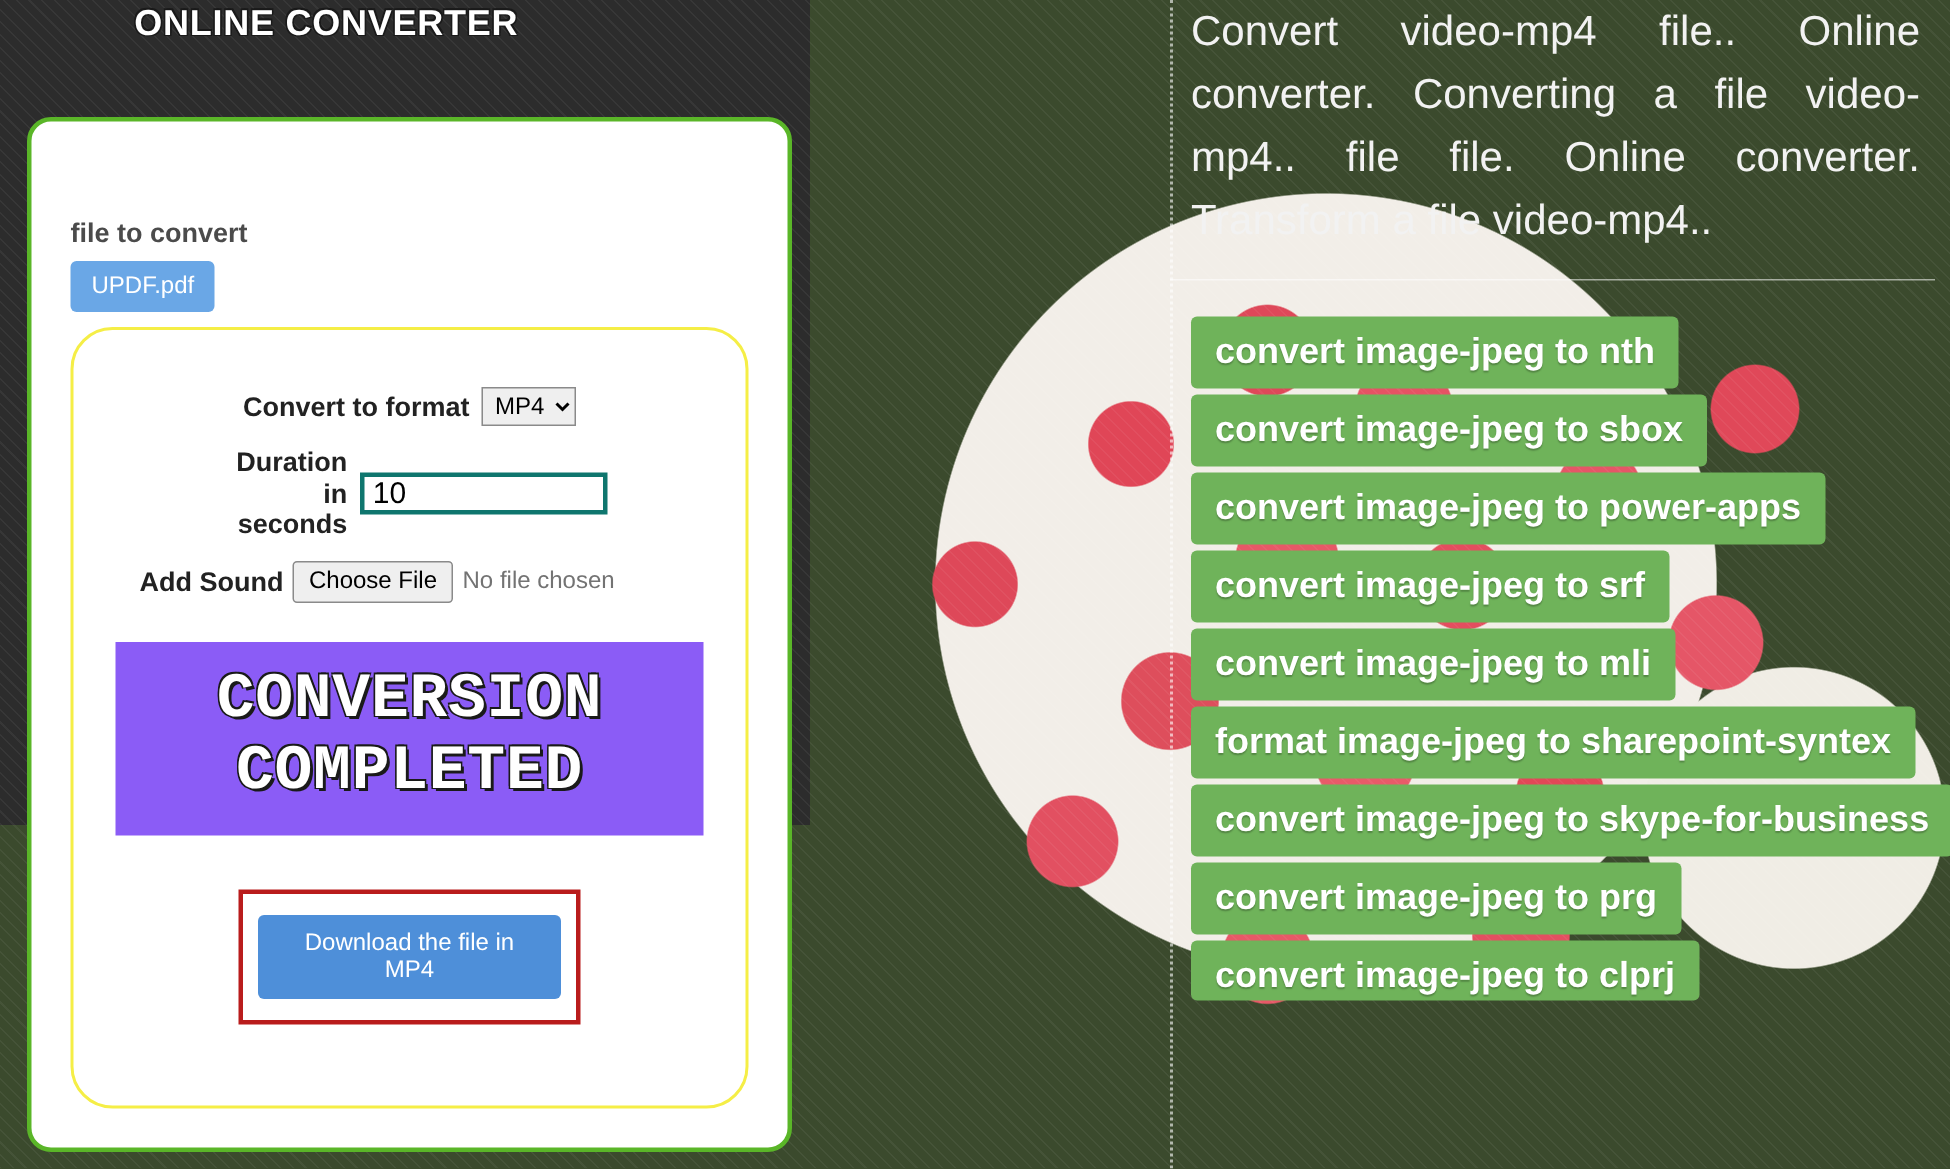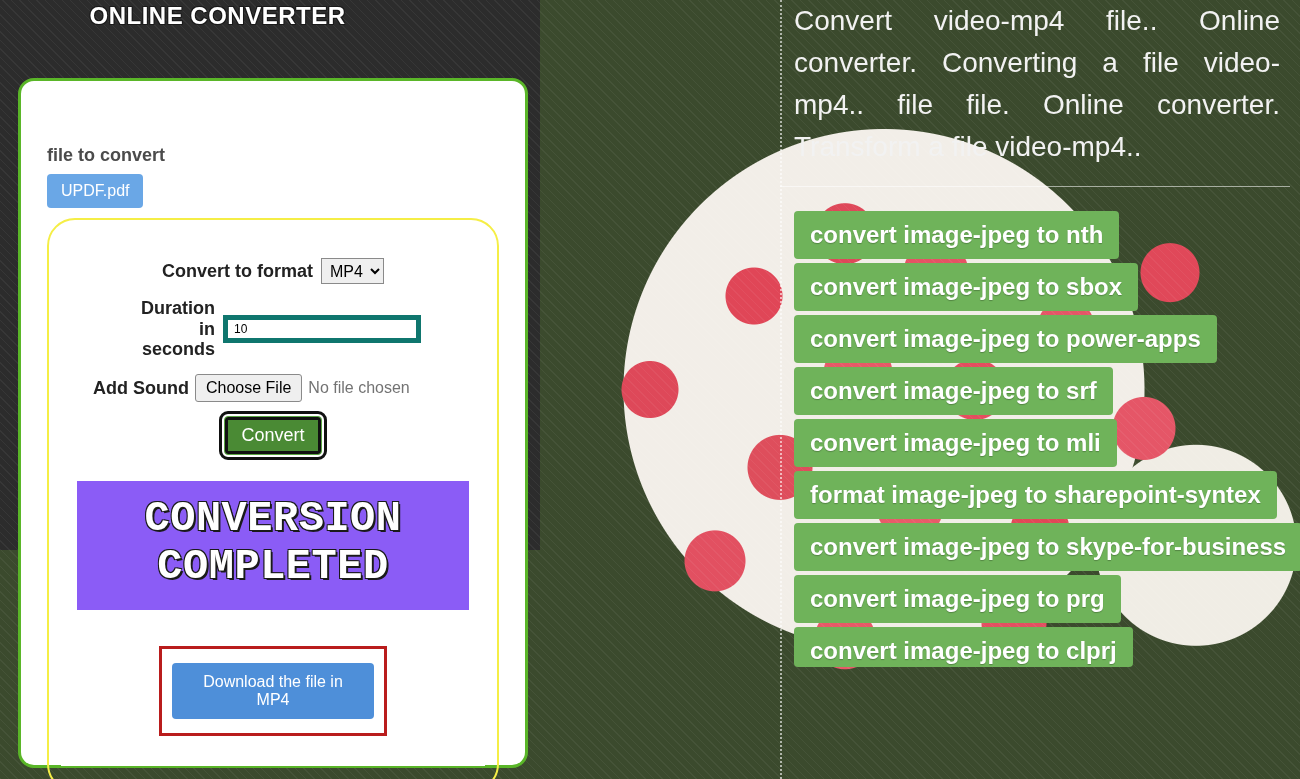--- a/index.html
+++ b/index.html
@@ -123,24 +123,24 @@
   }
   .lbl.dur { width: 90px; }
   select.format-select {
     font-size: 16px;
     padding: 2px 4px;
     border: 1px solid #8a8a8a;
     background: #efefef;
     height: 26px;
   }
   input.duration-input {
-    width: 198px;
+    width: 165px;
     height: 28px;
-    border: 5px solid #0f766e;
-    font-size: 12px;
+    border: 3px solid #0f766e;
+    font-size: 20px;
     padding: 2px 6px;
     background: #fff;
   }
   .row.addsound { justify-content: flex-start; padding-left: 16px; gap: 6px; }
   .choose-file-btn {
     font-size: 16px;
     padding: 4px 10px;
     background: #efefef;
     border: 1px solid #8a8a8a;
     border-radius: 3px;
@@ -268,23 +268,20 @@
         <span class="lbl dur">Duration in seconds</span>
         <input class="duration-input" type="text" value="10" style="">
       </div>
 
       <div class="row addsound">
         <span class="lbl">Add Sound</span>
         <button class="choose-file-btn">Choose File</button>
         <span class="no-file">No file chosen</span>
       </div>
 
-      <div class="convert-wrap">
-        <button class="convert-btn">Convert</button>
-      </div>
 
       <div class="completed">CONVERSION COMPLETED</div>
 
       <div class="dl-frame">
         <button class="dl-btn">Download the file in MP4</button>
       </div>
 
     </div>
   </div>
 </div>

